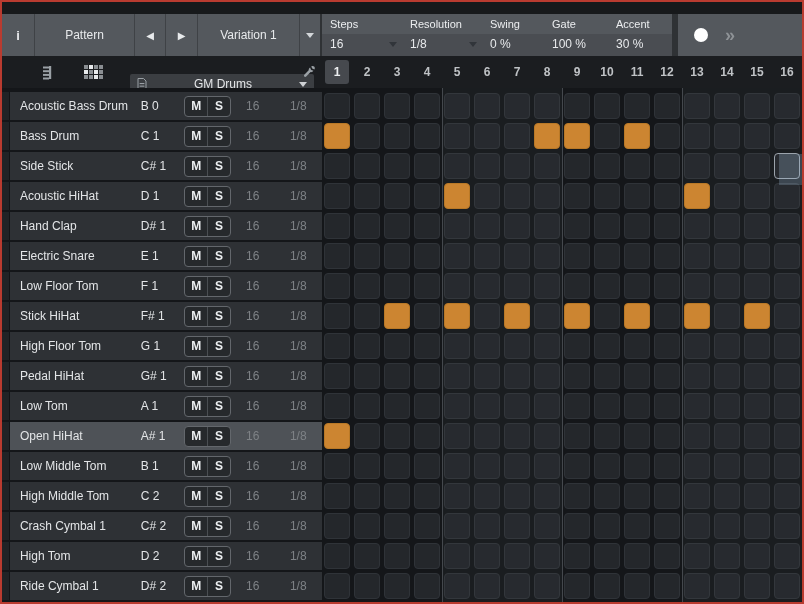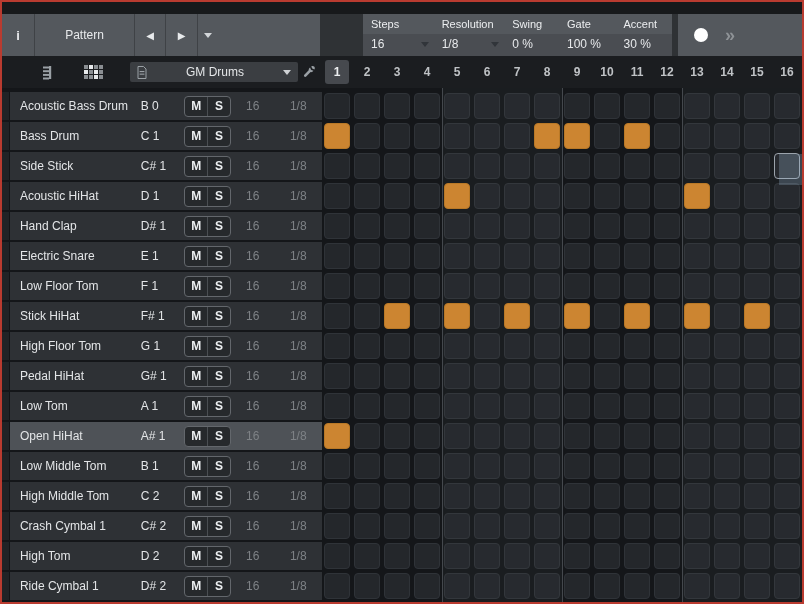--- a/index.html
+++ b/index.html
@@ -22,39 +22,39 @@
     font-size:12px;border-right:1px solid #3f4246;box-sizing:border-box;cursor:default;}
   .tbbtn.info{width:33px;font-weight:bold;font-size:13px;}
   .tbbtn.pattern{width:100px;}
   .tbbtn.prev{width:31px;font-size:10px;}
   .tbbtn.next{width:32px;font-size:10px;}
   .tbbtn.variation{width:102px;}
   .tbbtn.vararrow{width:20px;border-right:none;}
   .tri-down{width:0;height:0;border-left:4px solid transparent;border-right:4px solid transparent;border-top:5px solid #d3d6d9;}
   .tb-params{position:absolute;left:320px;top:12px;width:350px;height:42px;display:flex;}
   .param-group{display:flex;flex-direction:column;box-sizing:border-box;}
-  .param-group:nth-child(1){width:80px;margin-left:41px;}
+  .param-group:nth-child(1){width:80px;}
   .param-group:nth-child(2){width:80px;justify-content:space-between;}
   .param-group:nth-child(3){width:62px;}
   .param-group:nth-child(4){width:64px;}
   .param-group:nth-child(5){width:64px;}
   .param-label{height:20px;background:#54585d;color:#eceef0;font-size:11px;padding:4px 0 0 8px;box-sizing:border-box;}
   .param-value{flex:1;background:#4a4d52;color:#e8eaec;font-size:12px;display:flex;align-items:center;
     padding:0 5px 2px 8px;box-sizing:border-box;justify-content:space-between;}
   .dd-arrow{width:0;height:0;border-left:4px solid transparent;border-right:4px solid transparent;border-top:5px solid #31353a;}
   .tb-right{position:absolute;left:676px;top:12px;right:0;height:42px;background:#54585d;display:flex;align-items:center;}
   .rec-circle{width:14px;height:14px;border-radius:50%;background:#ffffff;margin-left:16px;}
   .chevrons{margin-left:17px;color:#8e9296;font-size:18px;font-weight:bold;line-height:1;letter-spacing:-2px;}
   
   .header-row{position:absolute;left:0;top:54px;right:0;height:32px;background:#1b1d20;}
   .icon-tracklist{position:absolute;left:38px;top:9px;}
   .icon-pads{position:absolute;left:82px;top:9px;display:grid;grid-template-columns:repeat(4,4px);grid-auto-rows:4px;gap:1px;}
   .icon-pads i{display:block;background:#8a8e92;}
   .icon-pads i.w{background:#e8eaec;}
-  .preset-select{position:absolute;left:128px;top:6px;width:168px;height:20px;background:#3b3e42;
+  .preset-select{position:absolute;left:128px;top:18px;width:184px;height:20px;background:#3b3e42;
     border-radius:2px;display:flex;align-items:center;}
   .preset-select .plabel{flex:1;text-align:center;font-size:12px;color:#e4e6e8;}
   .icon-doc{margin-left:7px;}
   .preset-select .tri-down{margin-right:7px;border-top-color:#cfd2d5;}
   .icon-wrench{position:absolute;left:299px;top:8px;}
   .step-numbers{position:absolute;left:320px;top:0;width:480px;height:32px;display:flex;}
   .stepnum{width:30px;height:32px;display:flex;align-items:center;justify-content:center;
     font-size:12px;font-weight:bold;color:#bfc2c5;position:relative;}
   .stepnum span{position:relative;z-index:1;}
   .stepnum.current{color:#eceef0;}
@@ -103,20 +103,21 @@
     </span>
   </div>
 
   <div class="toolbar-bg"></div>
 
   <div class="tb-left">
     <div class="tbbtn info">i</div>
     <div class="tbbtn pattern">Pattern</div>
     <div class="tbbtn prev">◀</div>
     <div class="tbbtn next">▶</div>
+    <div class="tbbtn variation">Variation 1</div>
     <div class="tbbtn vararrow">
         <span class="tri-down"></span>
       </div>
   </div>
 
   <div class="tb-params">
       <div class="param-group">
         <div class="param-label">Steps</div>
         <div class="param-value">
           <span>16</span>

